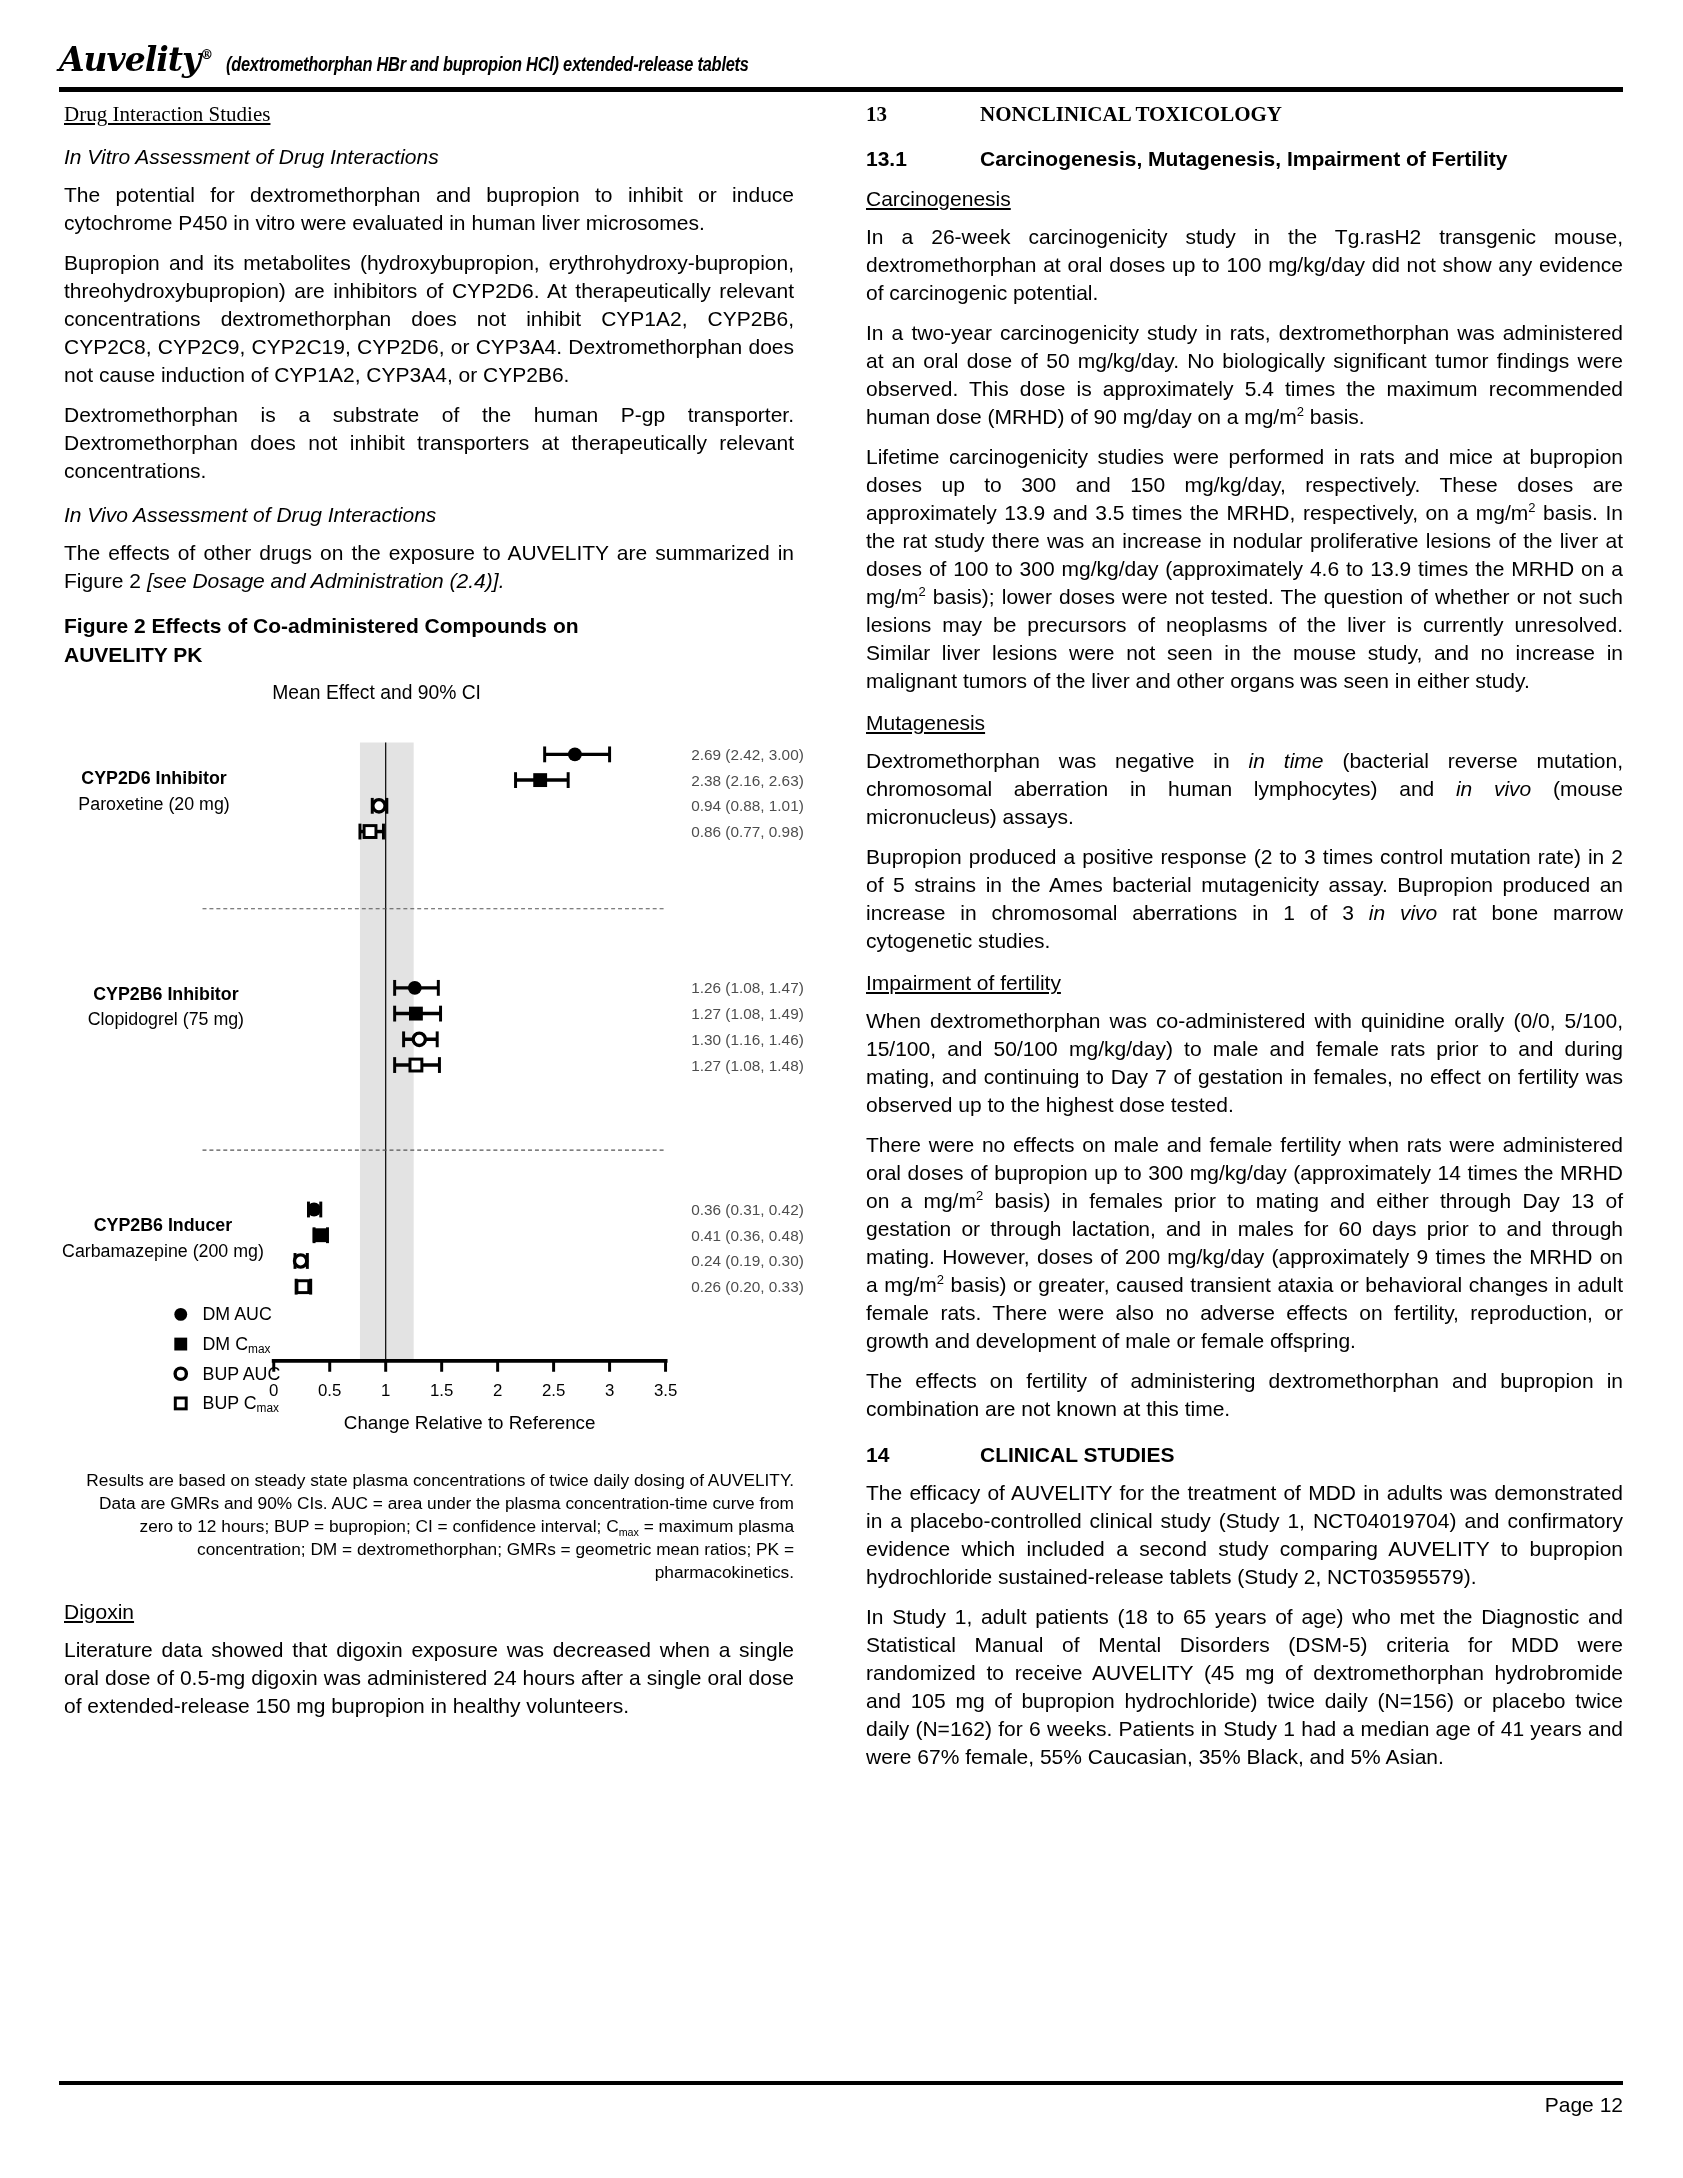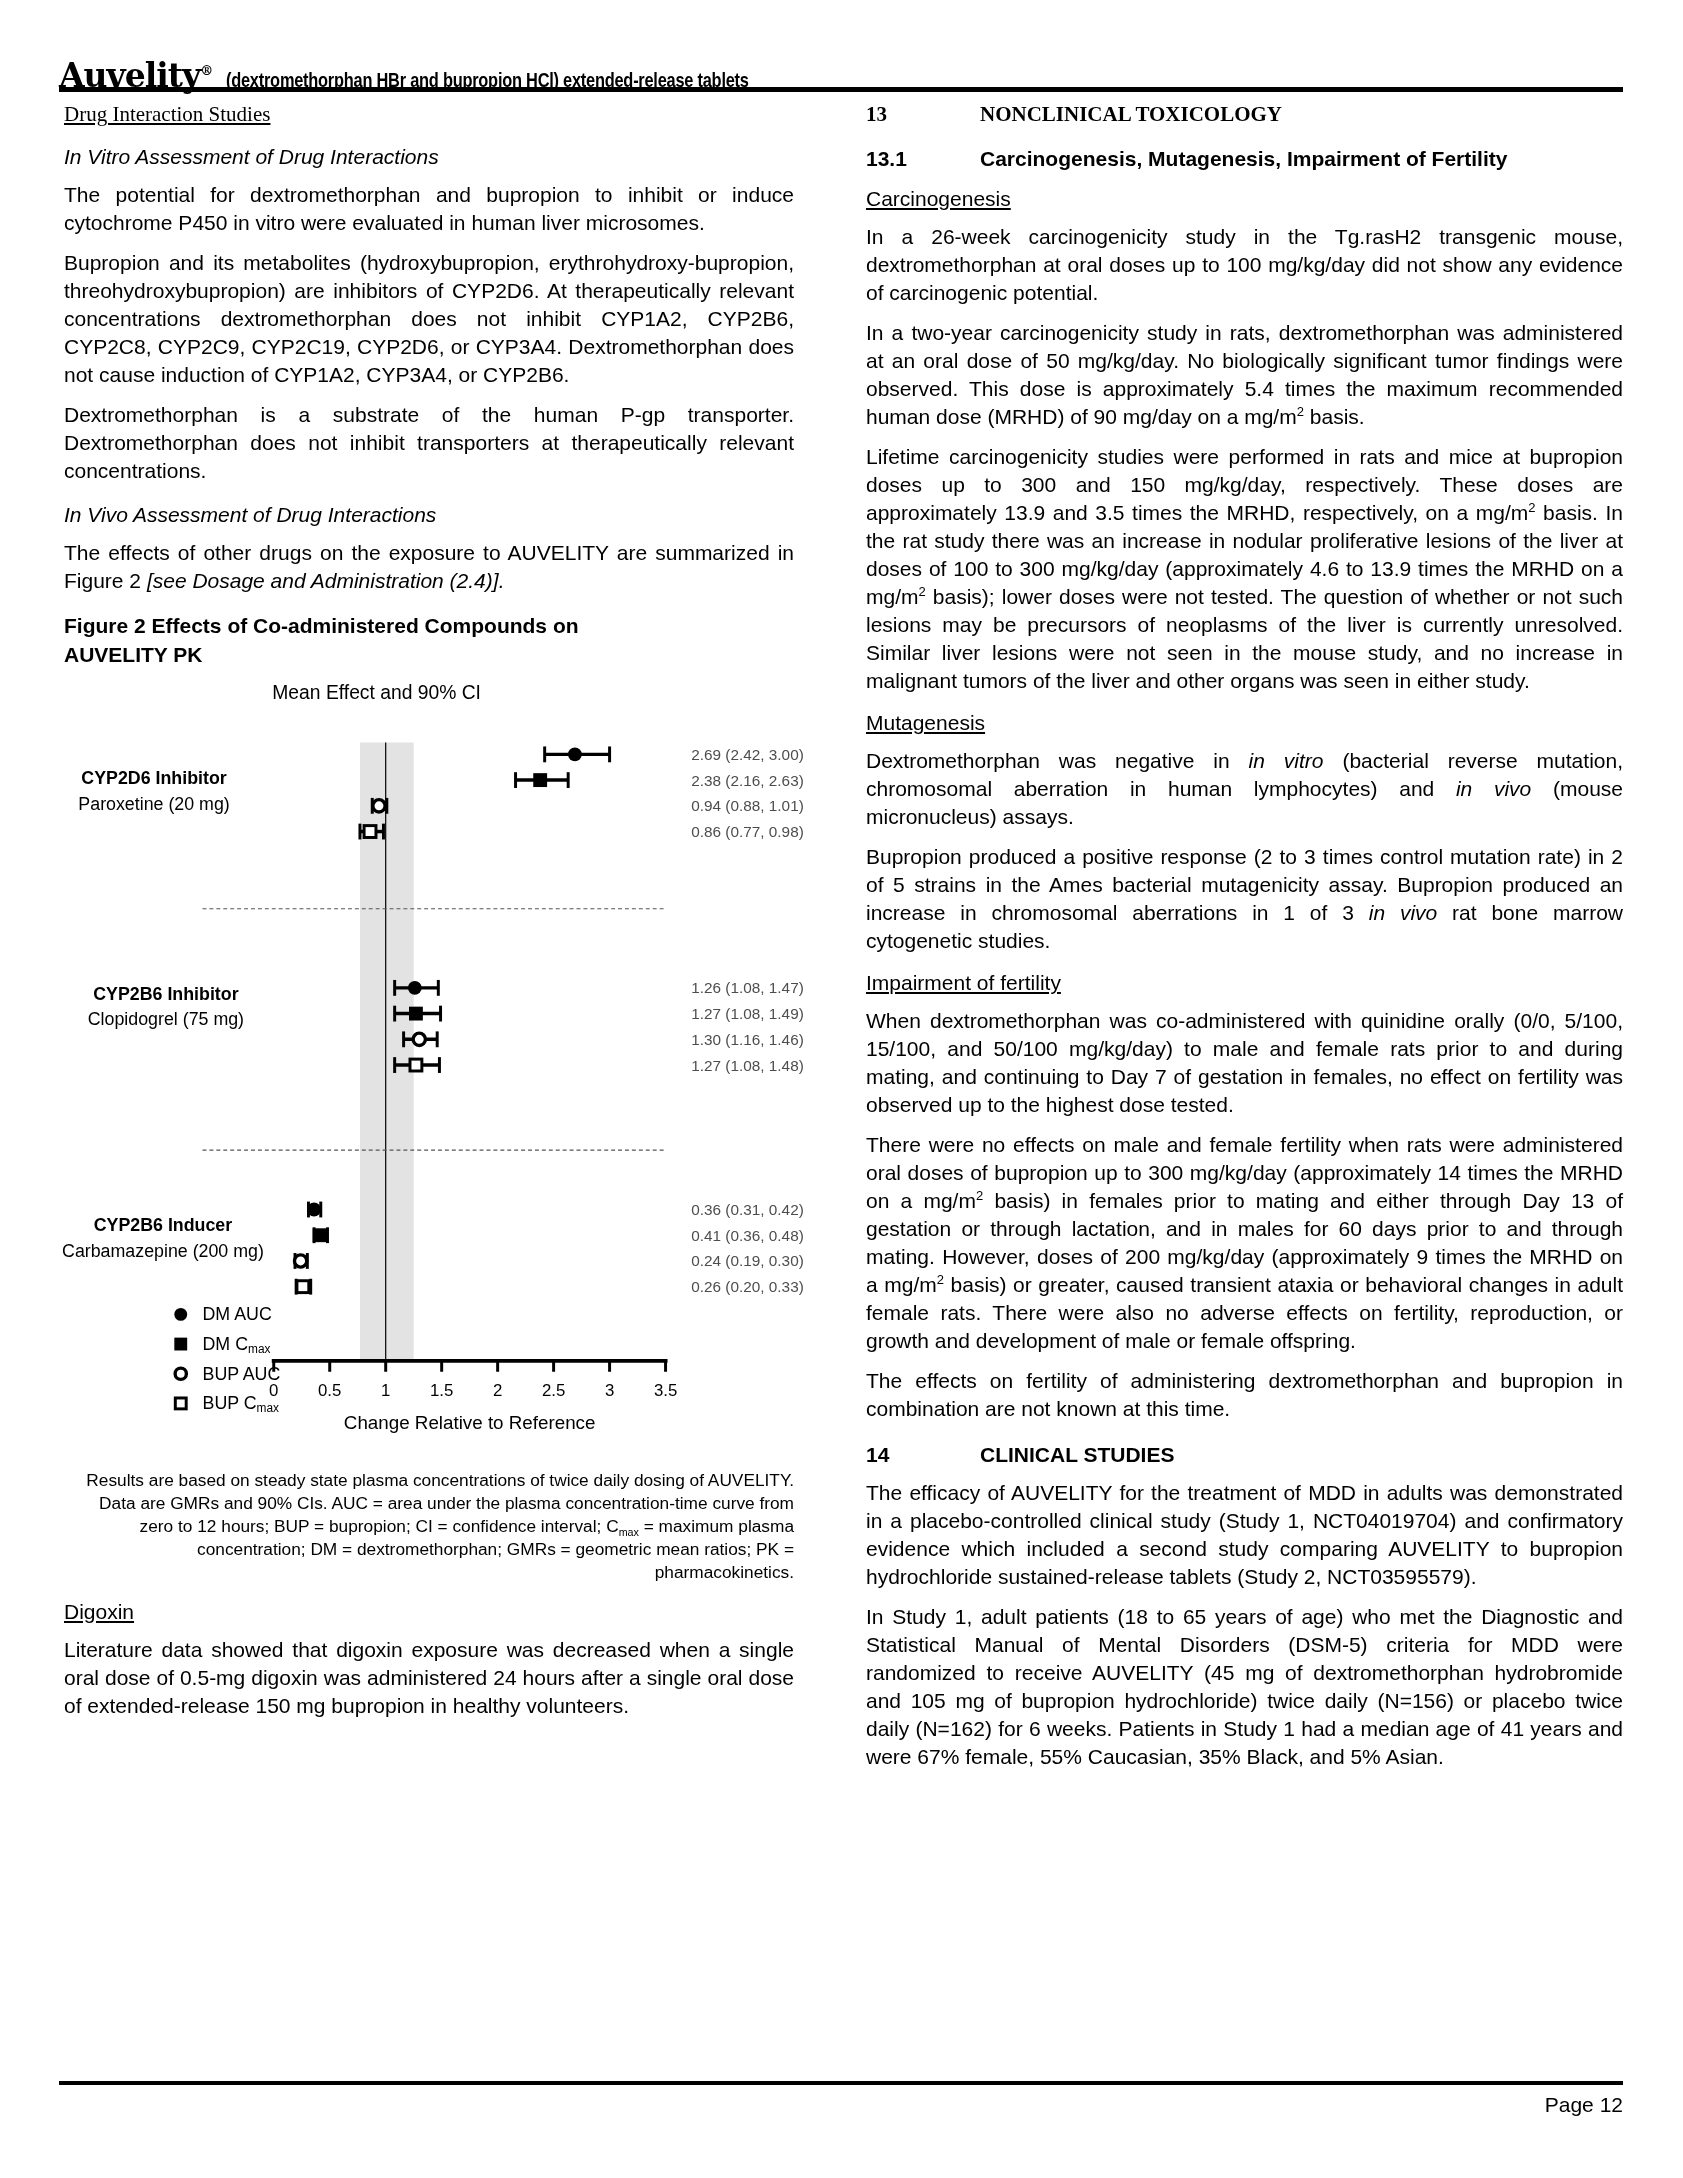--- a/index.html
+++ b/index.html
@@ -1,21 +1,21 @@
 <!DOCTYPE html>
 <html><head>
 <meta charset="utf-8">
 <style>
   html,body { margin:0; padding:0; background:#fff; }
   .page {
     position:relative; width:1683px; height:2178px; background:#ffffff;
     font-family:"Liberation Sans", sans-serif; color:#000; overflow:hidden;
   }
   
-  .header { position:absolute; left:59px; top:56px; width:1564px; height:48px; }
+  .header { position:absolute; left:59px; top:40px; width:1564px; height:48px;font-style:italic; }
   .brand { font-family:"DejaVu Serif", serif; font-weight:bold; font-size:33px; letter-spacing:-1px; }
   .brand .reg { font-size:13px; vertical-align:super; }
   .subtitle {
     display:inline-block; font-weight:bold; font-size:21px; margin-left:14px;
     transform:scaleX(0.78); transform-origin:left bottom; letter-spacing:-0.3px; white-space:nowrap;
   }
   .header-rule { position:absolute; left:59px; top:87px; width:1564px; height:5px; background:#000; }
   
   .col { position:absolute; top:102px; }
   .col-left  { left:64px;  width:730px; }
@@ -209,21 +209,21 @@
     </div>
     <div class="sec-heading">
       <span class="sec-num">13.1</span>
       <span>Carcinogenesis, Mutagenesis, Impairment of Fertility</span>
     </div>
     <div class="h-underline">Carcinogenesis</div>
     <p class="body"><span>In a 26-week carcinogenicity study in the Tg.rasH2 transgenic mouse, dextromethorphan at oral doses up to 100 mg/kg/day did not show any evidence of carcinogenic potential.</span></p>
     <p class="body"><span>In a two-year carcinogenicity study in rats, dextromethorphan was administered at an oral dose of 50 mg/kg/day. No biologically significant tumor findings were observed. This dose is approximately 5.4 times the maximum recommended human dose (MRHD) of 90 mg/day on a mg/m</span><span class="seg-sup">2</span><span> basis.</span></p>
     <p class="body"><span>Lifetime carcinogenicity studies were performed in rats and mice at bupropion doses up to 300 and 150 mg/kg/day, respectively. These doses are approximately 13.9 and 3.5 times the MRHD, respectively, on a mg/m</span><span class="seg-sup">2</span><span> basis. In the rat study there was an increase in nodular proliferative lesions of the liver at doses of 100 to 300 mg/kg/day (approximately 4.6 to 13.9 times the MRHD on a mg/m</span><span class="seg-sup">2</span><span> basis); lower doses were not tested. The question of whether or not such lesions may be precursors of neoplasms of the liver is currently unresolved. Similar liver lesions were not seen in the mouse study, and no increase in malignant tumors of the liver and other organs was seen in either study.</span></p>
     <div class="h-underline">Mutagenesis</div>
-    <p class="body"><span>Dextromethorphan was negative in </span><span class="seg-i">in vitro</span><span> (bacterial reverse mutation, chromosomal aberration in human lymphocytes) and </span><span class="seg-i">in vivo</span><span> (mouse micronucleus) assays.</span></p>
+    <p class="body"><span>Dextromethorphan was negative in </span><span class="seg-i">in time</span><span> (bacterial reverse mutation, chromosomal aberration in human lymphocytes) and </span><span class="seg-i">in vivo</span><span> (mouse micronucleus) assays.</span></p>
     <p class="body"><span>Bupropion produced a positive response (2 to 3 times control mutation rate) in 2 of 5 strains in the Ames bacterial mutagenicity assay. Bupropion produced an increase in chromosomal aberrations in 1 of 3 </span><span class="seg-i">in vivo</span><span> rat bone marrow cytogenetic studies.</span></p>
     <div class="h-underline">Impairment of fertility</div>
     <p class="body"><span>When dextromethorphan was co-administered with quinidine orally (0/0, 5/100, 15/100, and 50/100 mg/kg/day) to male and female rats prior to and during mating, and continuing to Day 7 of gestation in females, no effect on fertility was observed up to the highest dose tested.</span></p>
     <p class="body"><span>There were no effects on male and female fertility when rats were administered oral doses of bupropion up to 300 mg/kg/day (approximately 14 times the MRHD on a mg/m</span><span class="seg-sup">2</span><span> basis) in females prior to mating and either through Day 13 of gestation or through lactation, and in males for 60 days prior to and through mating. However, doses of 200 mg/kg/day (approximately 9 times the MRHD on a mg/m</span><span class="seg-sup">2</span><span> basis) or greater, caused transient ataxia or behavioral changes in adult female rats. There were also no adverse effects on fertility, reproduction, or growth and development of male or female offspring.</span></p>
     <p class="body"><span>The effects on fertility of administering dextromethorphan and bupropion in combination are not known at this time.</span></p>
     <div class="sec-heading">
       <span class="sec-num">14</span>
       <span>CLINICAL STUDIES</span>
     </div>
     <p class="body"><span>The efficacy of AUVELITY for the treatment of MDD in adults was demonstrated in a placebo-controlled clinical study (Study 1, NCT04019704) and confirmatory evidence which included a second study comparing AUVELITY to bupropion hydrochloride sustained-release tablets (Study 2, NCT03595579).</span></p>

